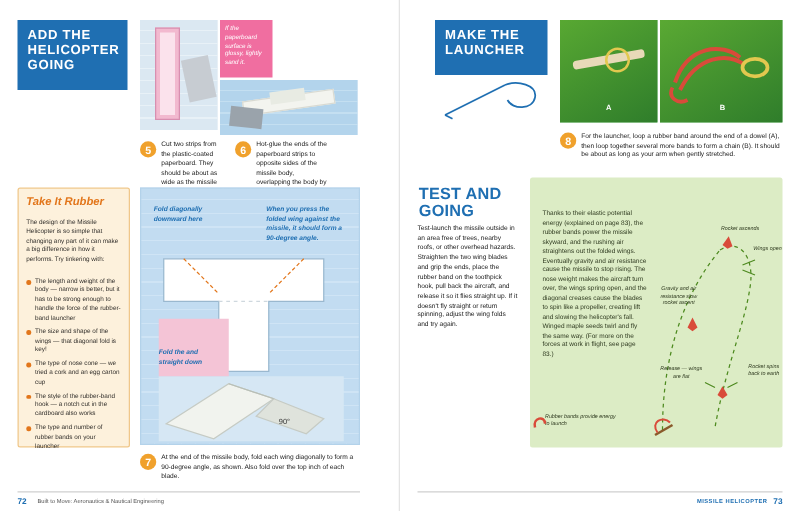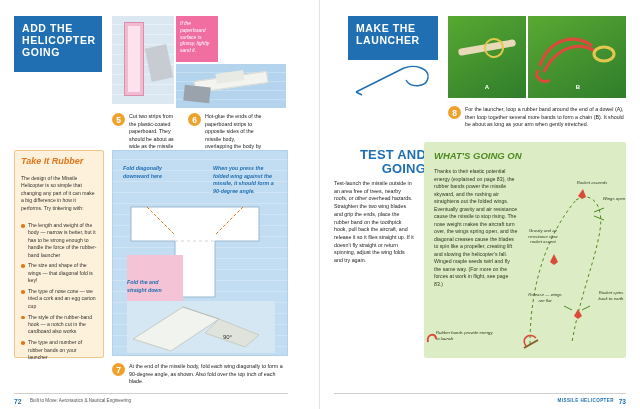--- a/index.html
+++ b/index.html
@@ -241,32 +241,29 @@
       </div>
     </div>
 
     <div class="cap-num" style="left:128px; top:106px;">
       <span>8</span>
     </div>
     <div class="cap-txt" style="left:145px; top:106px; width:160px;">
       <span>For the launcher, loop a rubber band around the end of a dowel (A), then loop together several more bands to form a chain (B). It should be about as long as your arm when gently stretched.</span>
     </div>
 
-    <div class="sec-title" style="left:26px; top:148px; width:80px;text-align:right;">
+    <div class="sec-title" style="left:15px; top:148px; width:80px;">
       <span>TEST AND</span><br>
       <span>GOING</span>
     </div>
     <div class="body-txt" style="left:14px; top:180px; width:80px;">
       <span>Test-launch the missile outside in an area free of trees, nearby roofs, or other overhead hazards. Straighten the two wing blades and grip the ends, place the rubber band on the toothpick hook, pull back the aircraft, and release it so it flies straight up. If it doesn't fly straight or return spinning, adjust the wing folds and try again.</span>
     </div>
 
     <div class="green-panel" style="left:104px; top:142px; width:202px; height:216px;"></div>
-    <div class="green-title" style="left:114px; top:150px; width:180px;">
-      <span>WHAT'S GOING ON</span>
-    </div>
     <div class="green-body" style="left:114px; top:168px; width:84px;">
       <span>Thanks to their elastic potential energy (explained on page 83), the rubber bands power the missile skyward, and the rushing air straightens out the folded wings. Eventually gravity and air resistance cause the missile to stop rising. The nose weight makes the aircraft turn over, the wings spring open, and the diagonal creases cause the blades to spin like a propeller, creating lift and slowing the helicopter's fall. Winged maple seeds twirl and fly the same way. (For more on the forces at work in flight, see page 83.)</span>
     </div>
 
     <svg style="position:absolute; left:196px; top:166px;" width="108" height="188" viewBox="0 0 108 188">
       <path d="M14 178 C14 120, 30 70, 60 34" stroke="#4d8a1f" stroke-width="1" fill="none" stroke-dasharray="3 3"></path>
       <path d="M60 34 C76 24, 88 40, 84 64 C80 92, 64 130, 56 176" stroke="#4d8a1f" stroke-width="1" fill="none" stroke-dasharray="3 3"></path>
 
       <path d="M34 96 l4 -8 l4 8 l-4 3 z" fill="#d94b3a"></path>
 

